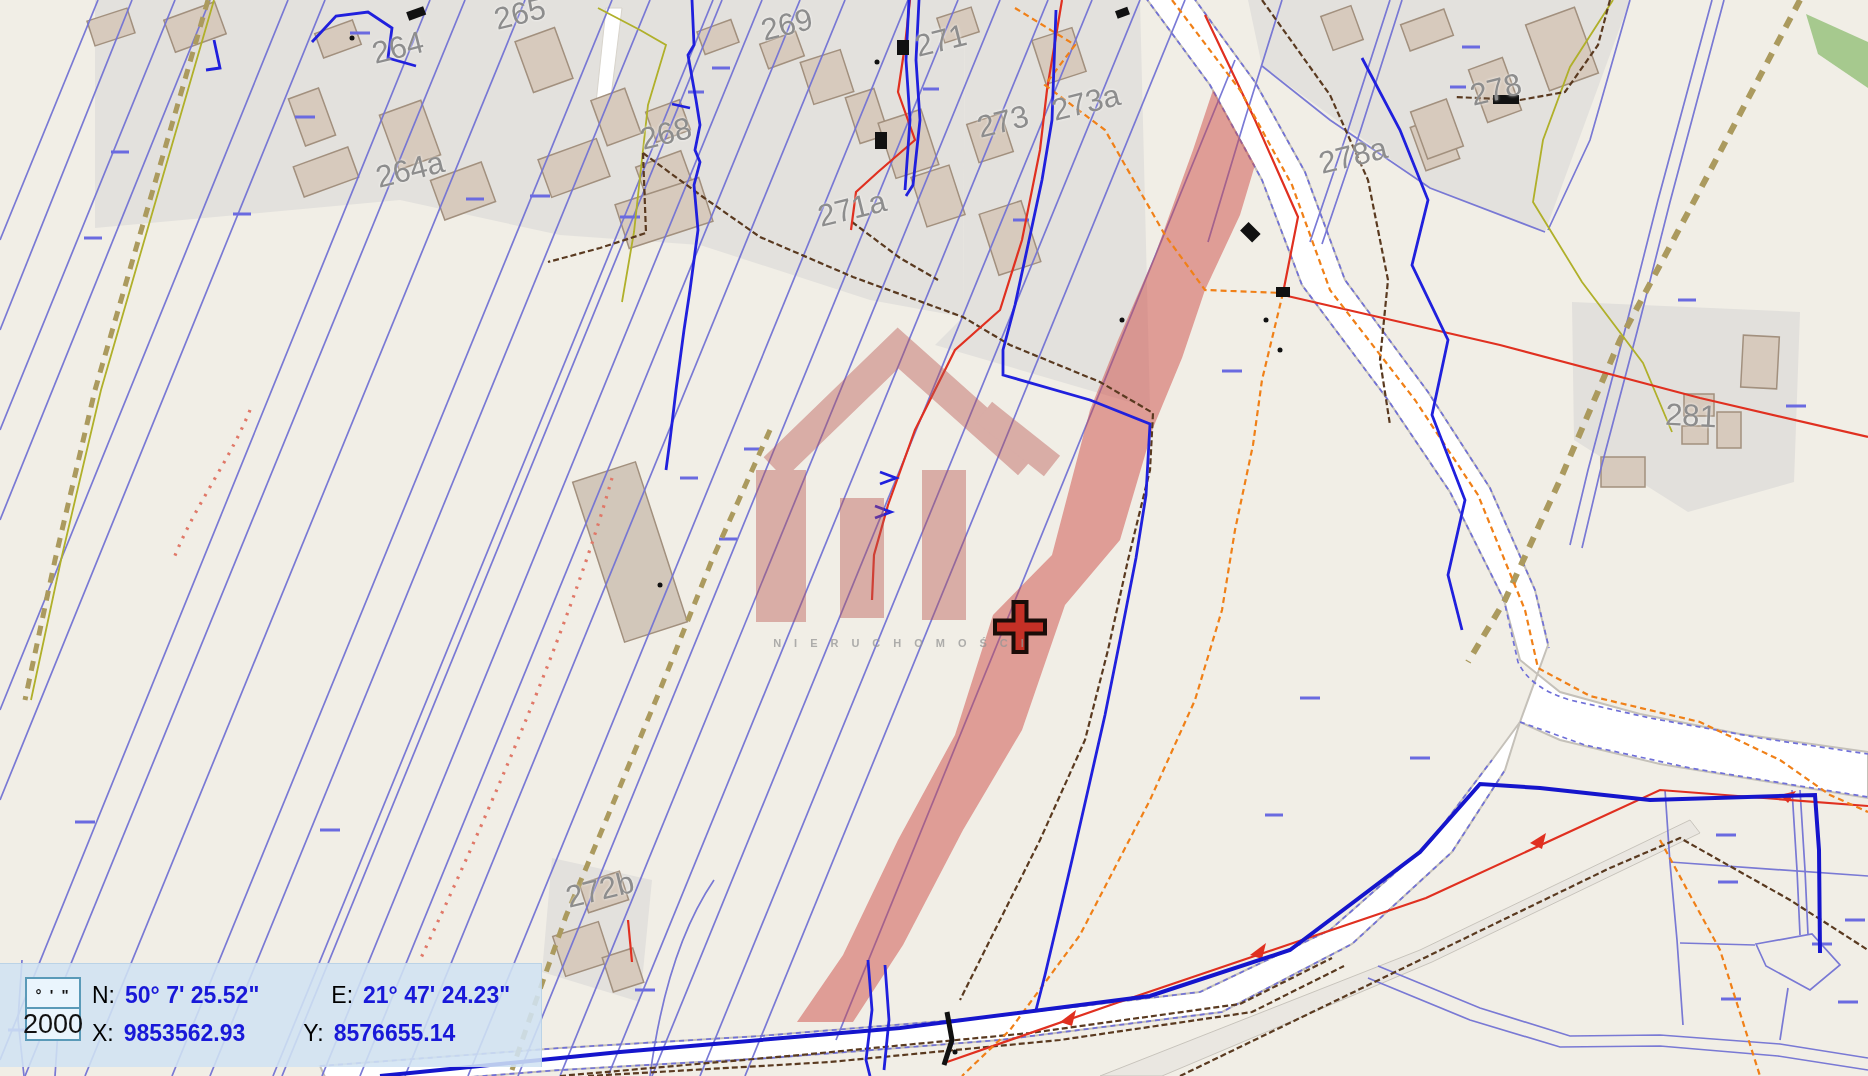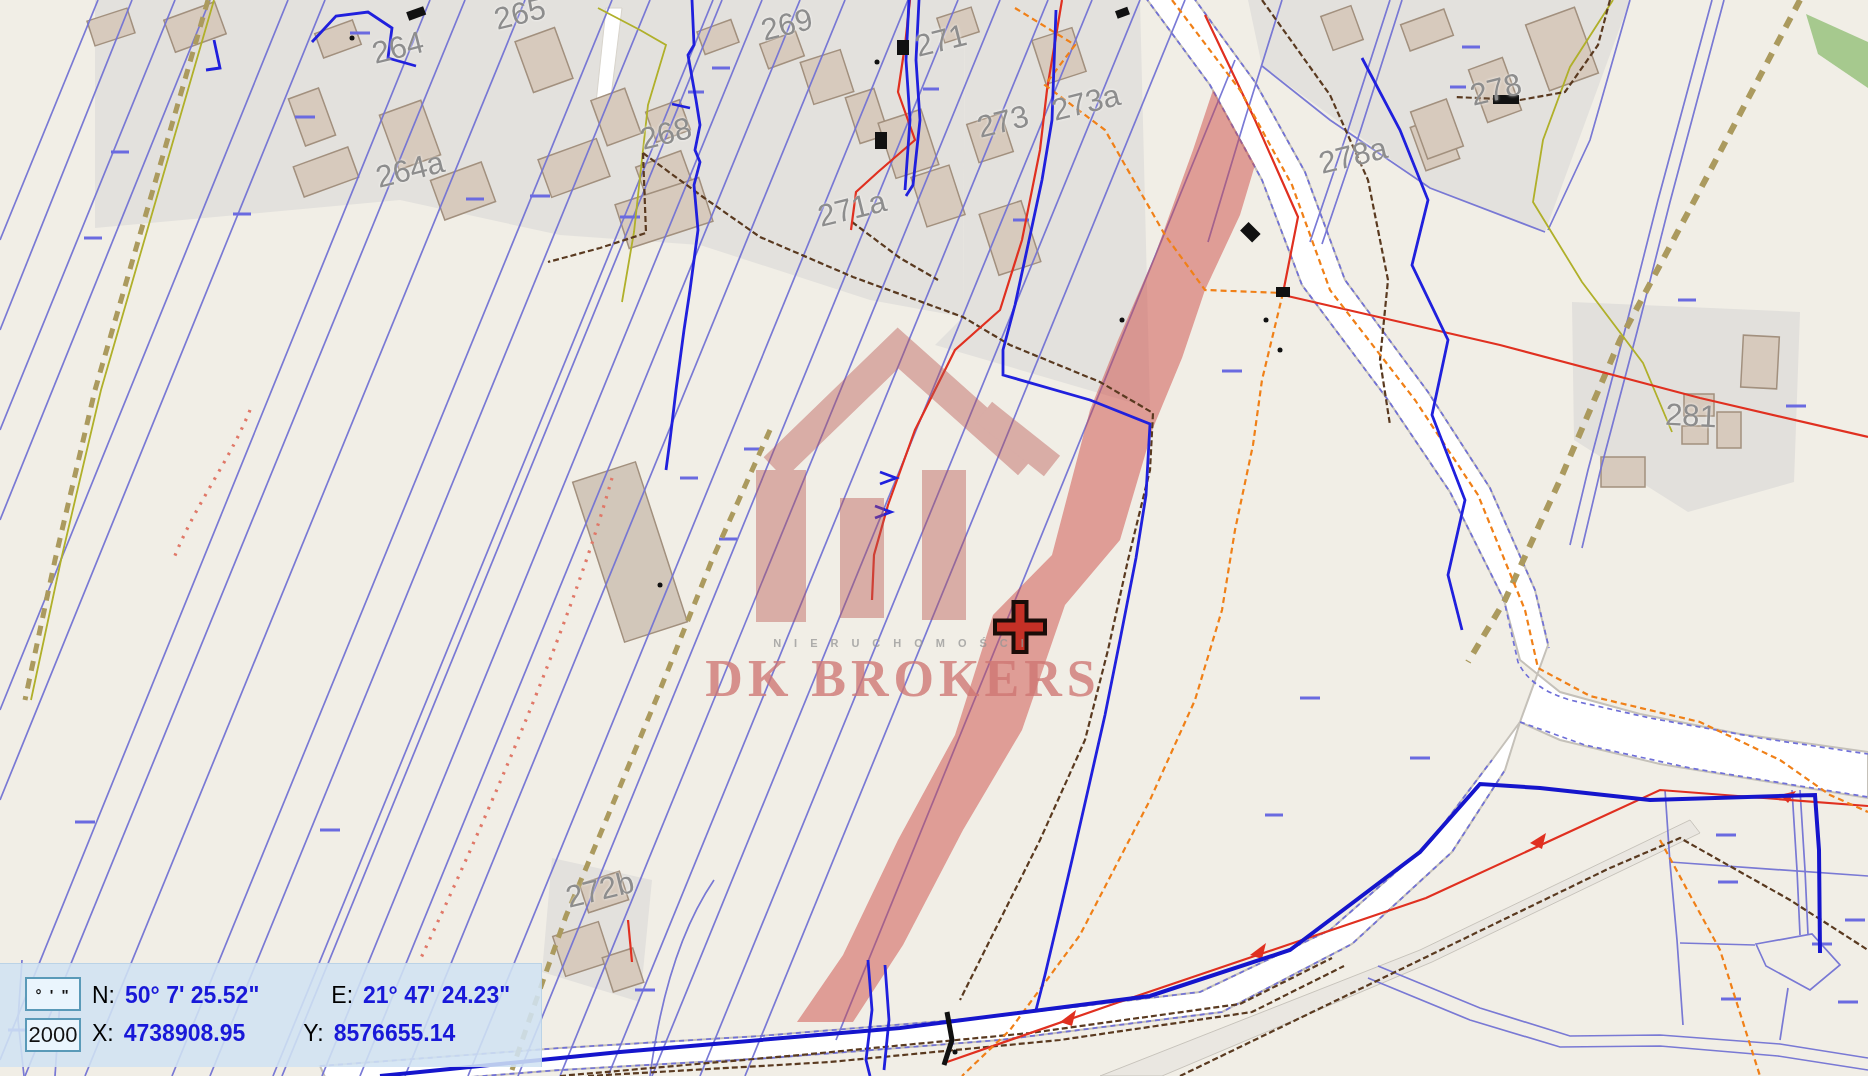--- a/index.html
+++ b/index.html
@@ -19,21 +19,21 @@
             font-family:"Liberation Serif",serif;font-weight:700;
             pointer-events:none;white-space:nowrap;}
   
   .coord-panel{position:absolute;left:0;top:963px;width:541px;height:103px;
                background:rgba(208,227,242,.88);border-top:1px solid rgba(170,200,225,.6);
                border-right:1px solid rgba(170,200,225,.6);}
   .cp-box{position:absolute;left:25px;width:56px;height:34px;background:#eaf5fd;
           border:2px solid #5a9ab8;box-sizing:border-box;display:flex;
           align-items:center;justify-content:center;color:#111;cursor:pointer;}
   .cp-box.dms{top:13px;font-size:15px;font-weight:700;letter-spacing:2px;}
-  .cp-box.scale{top:54px;font-size:22px;letter-spacing:0px;}
+  .cp-box.scale{top:43px;font-size:27px;letter-spacing:0px;}
   .cp-row{position:absolute;left:92px;height:30px;display:flex;align-items:center;}
   .cp-row.r1{top:16px;} .cp-row.r2{top:54px;}
   .cp-label{color:#000;font-size:23px;margin-right:10px;}
   .cp-value{color:#1818d8;font-size:23px;font-weight:700;}
   .cp-label.e2{margin-left:72px;}
   .r2 .cp-label.e2{margin-left:58px;}
 </style>
 </head>
 <body>
 
@@ -287,32 +287,31 @@
       <div class="plabel" style="left: 852px; top: 209px; transform: translate(-50%, -50%) rotate(-14deg);">271a</div>
       <div class="plabel" style="left: 1003px; top: 122px; transform: translate(-50%, -50%) rotate(-14deg);">273</div>
       <div class="plabel" style="left: 1086px; top: 103px; transform: translate(-50%, -50%) rotate(-14deg);">273a</div>
       <div class="plabel" style="left: 1496px; top: 90px; transform: translate(-50%, -50%) rotate(-14deg);">278</div>
       <div class="plabel" style="left: 1353px; top: 156px; transform: translate(-50%, -50%) rotate(-14deg);">278a</div>
       <div class="plabel" style="left: 1691px; top: 416px; transform: translate(-50%, -50%) rotate(3deg);">281</div>
       <div class="plabel" style="left: 600px; top: 890px; transform: translate(-50%, -50%) rotate(-14deg);">272b</div>
     </div>
 
 <div class="wm-line1">NIERUCHOMOŚCI</div>
-<div class="wm-line2">DK BROKERS</div>
 
 <div class="coord-panel">
   <div class="cp-box dms">° ' "</div>
   <div class="cp-box scale">2000</div>
   <div class="cp-row r1">
     <span class="cp-label">N:</span>
     <span class="cp-value">50° 7' 25.52"</span>
     <span class="cp-label e2">E:</span>
     <span class="cp-value">21° 47' 24.23"</span>
   </div>
   <div class="cp-row r2">
     <span class="cp-label">X:</span>
-    <span class="cp-value">4738908.95</span>
+    <span class="cp-value">9853562.93</span>
     <span class="cp-label e2">Y:</span>
     <span class="cp-value">8576655.14</span>
   </div>
 </div>
 
 </div>
 
 </body></html>

